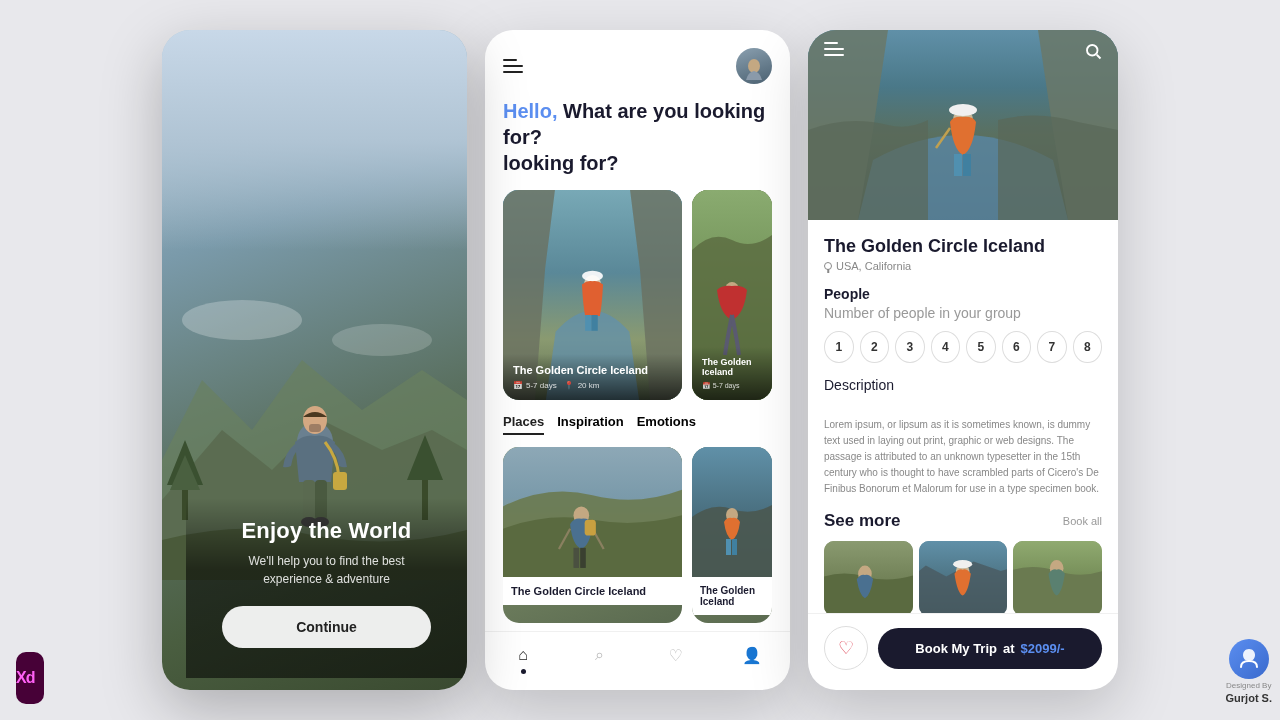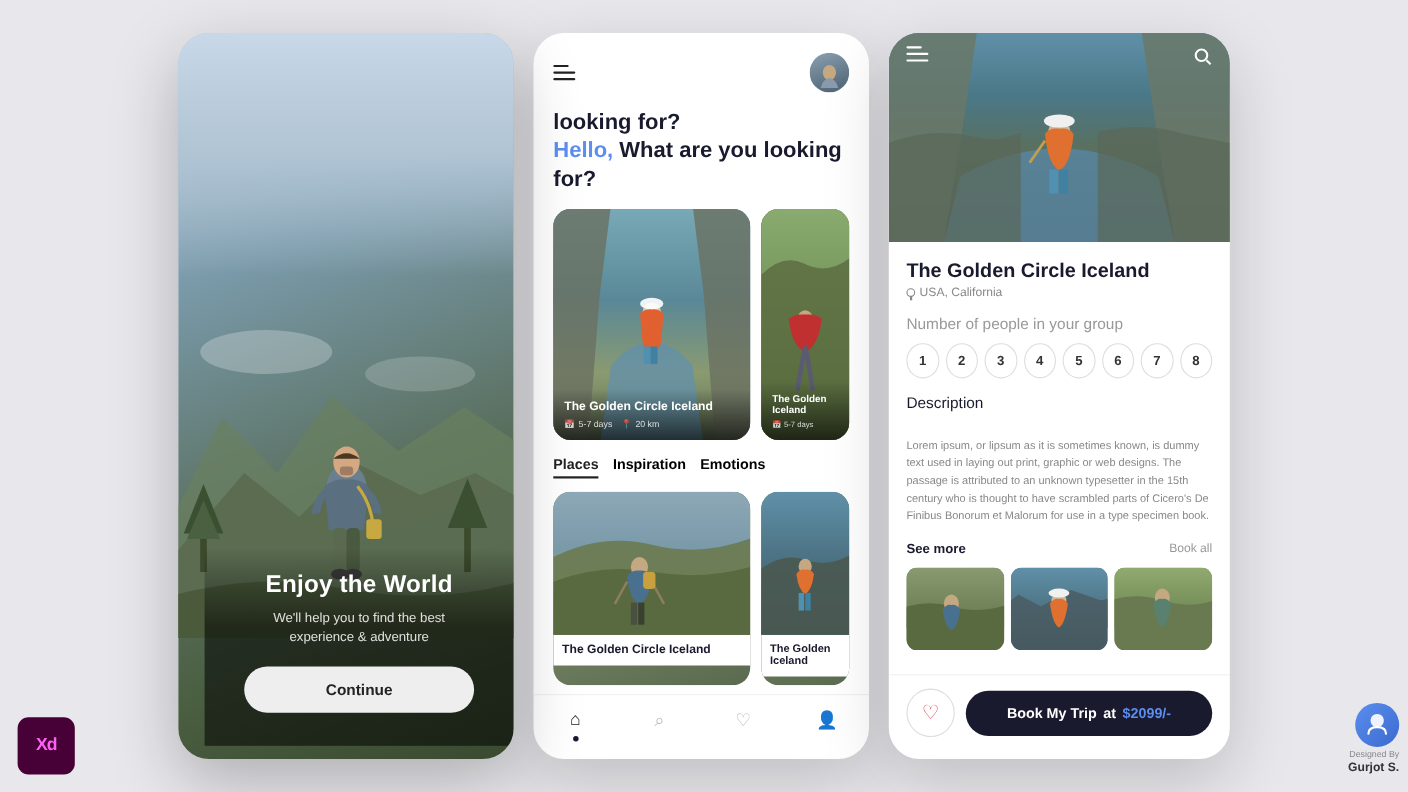--- a/index.html
+++ b/index.html
@@ -398,21 +398,21 @@
       line-height: 1.6;
       margin-bottom: 14px;
     }
     .s3-see-more-row {
       display: flex;
       justify-content: space-between;
       align-items: center;
       margin-bottom: 10px;
     }
     .s3-see-more-title {
-      font-size: 12px;
+      font-size: 17px;
       font-weight: 700;
       color: #1a1a2e;
     }
     .s3-view-all {
       font-size: 11px;
       color: #999;
       cursor: pointer;
     }
     .s3-thumbs-row {
       display: flex;
@@ -483,43 +483,43 @@
     .s3-price {
       color: #5b8ef0;
       font-weight: 700;
     }
 
     
     .xd-badge {
       position: absolute;
       bottom: 16px;
       left: 16px;
-      width: 52px;
+      width: 28px;
       height: 52px;
       background: #470137;
       border-radius: 10px;
       display: flex;
       align-items: center;
-      justify-content: center;
+      justify-content: flex-start;
     }
     .xd-text {
       color: #ff61f6;
       font-size: 16px;
       font-weight: 800;
       letter-spacing: -1px;
     }
 
     
     .designer-badge {
       position: absolute;
       bottom: 16px;
       right: 8px;
       display: flex;
       flex-direction: column;
-      align-items: flex-end;
+      align-items: center;
       gap: 2px;
     }
     .designer-avatar {
       width: 40px;
       height: 40px;
       border-radius: 50%;
       background: linear-gradient(135deg, #5b8ef0, #3a6acd);
       display: flex;
       align-items: center;
       justify-content: center;
@@ -603,24 +603,24 @@
     <div class="s2-avatar">
       <div class="s2-avatar-face"></div>
 
       <svg style="position:absolute;bottom:0;left:50%;transform:translateX(-50%);width:28px;height:28px;" viewBox="0 0 28 28">
         <ellipse cx="14" cy="10" rx="6" ry="7" fill="#c4a882"></ellipse>
         <path d="M6,24 Q8,16 14,15 Q20,16 22,24Z" fill="#8a9aaa"></path>
       </svg>
     </div>
   </div>
   <div class="s2-greeting">
-    <div class="s2-greeting-line" style="color:#1a1a2e;">looking for?</div>
     <div class="s2-greeting-line">
       <span class="s2-greeting-hello">Hello,</span><span> What are you looking for?</span>
     </div>
+    <div class="s2-greeting-line" style="color:#1a1a2e;">looking for?</div>
   </div>
 
   <div class="s2-cards-row">
 
     <div class="s2-card">
       <div class="s2-card-img">
         <div class="canyon-bg">
 
           <svg style="width:100%;height:100%;position:absolute;top:0;left:0;" viewBox="0 0 170 210" preserveAspectRatio="xMidYMid slice">
             <rect width="170" height="210" fill="#6090a0"></rect>
@@ -817,20 +817,21 @@
     </div>
   </div>
 
   <div class="s3-content">
     <div class="s3-title">The Golden Circle Iceland</div>
     <div class="s3-location">
       <div class="s3-location-dot"></div>
       <span>USA, California</span>
     </div>
 
+    <div class="s3-section-title">People</div>
     <div class="s3-section-sub">Number of people in your group</div>
     <div class="s3-people-row">
       <div class="s3-num-btn">1</div>
       <div class="s3-num-btn">2</div>
       <div class="s3-num-btn">3</div>
       <div class="s3-num-btn">4</div>
       <div class="s3-num-btn">5</div>
       <div class="s3-num-btn">6</div>
       <div class="s3-num-btn">7</div>
       <div class="s3-num-btn">8</div>

